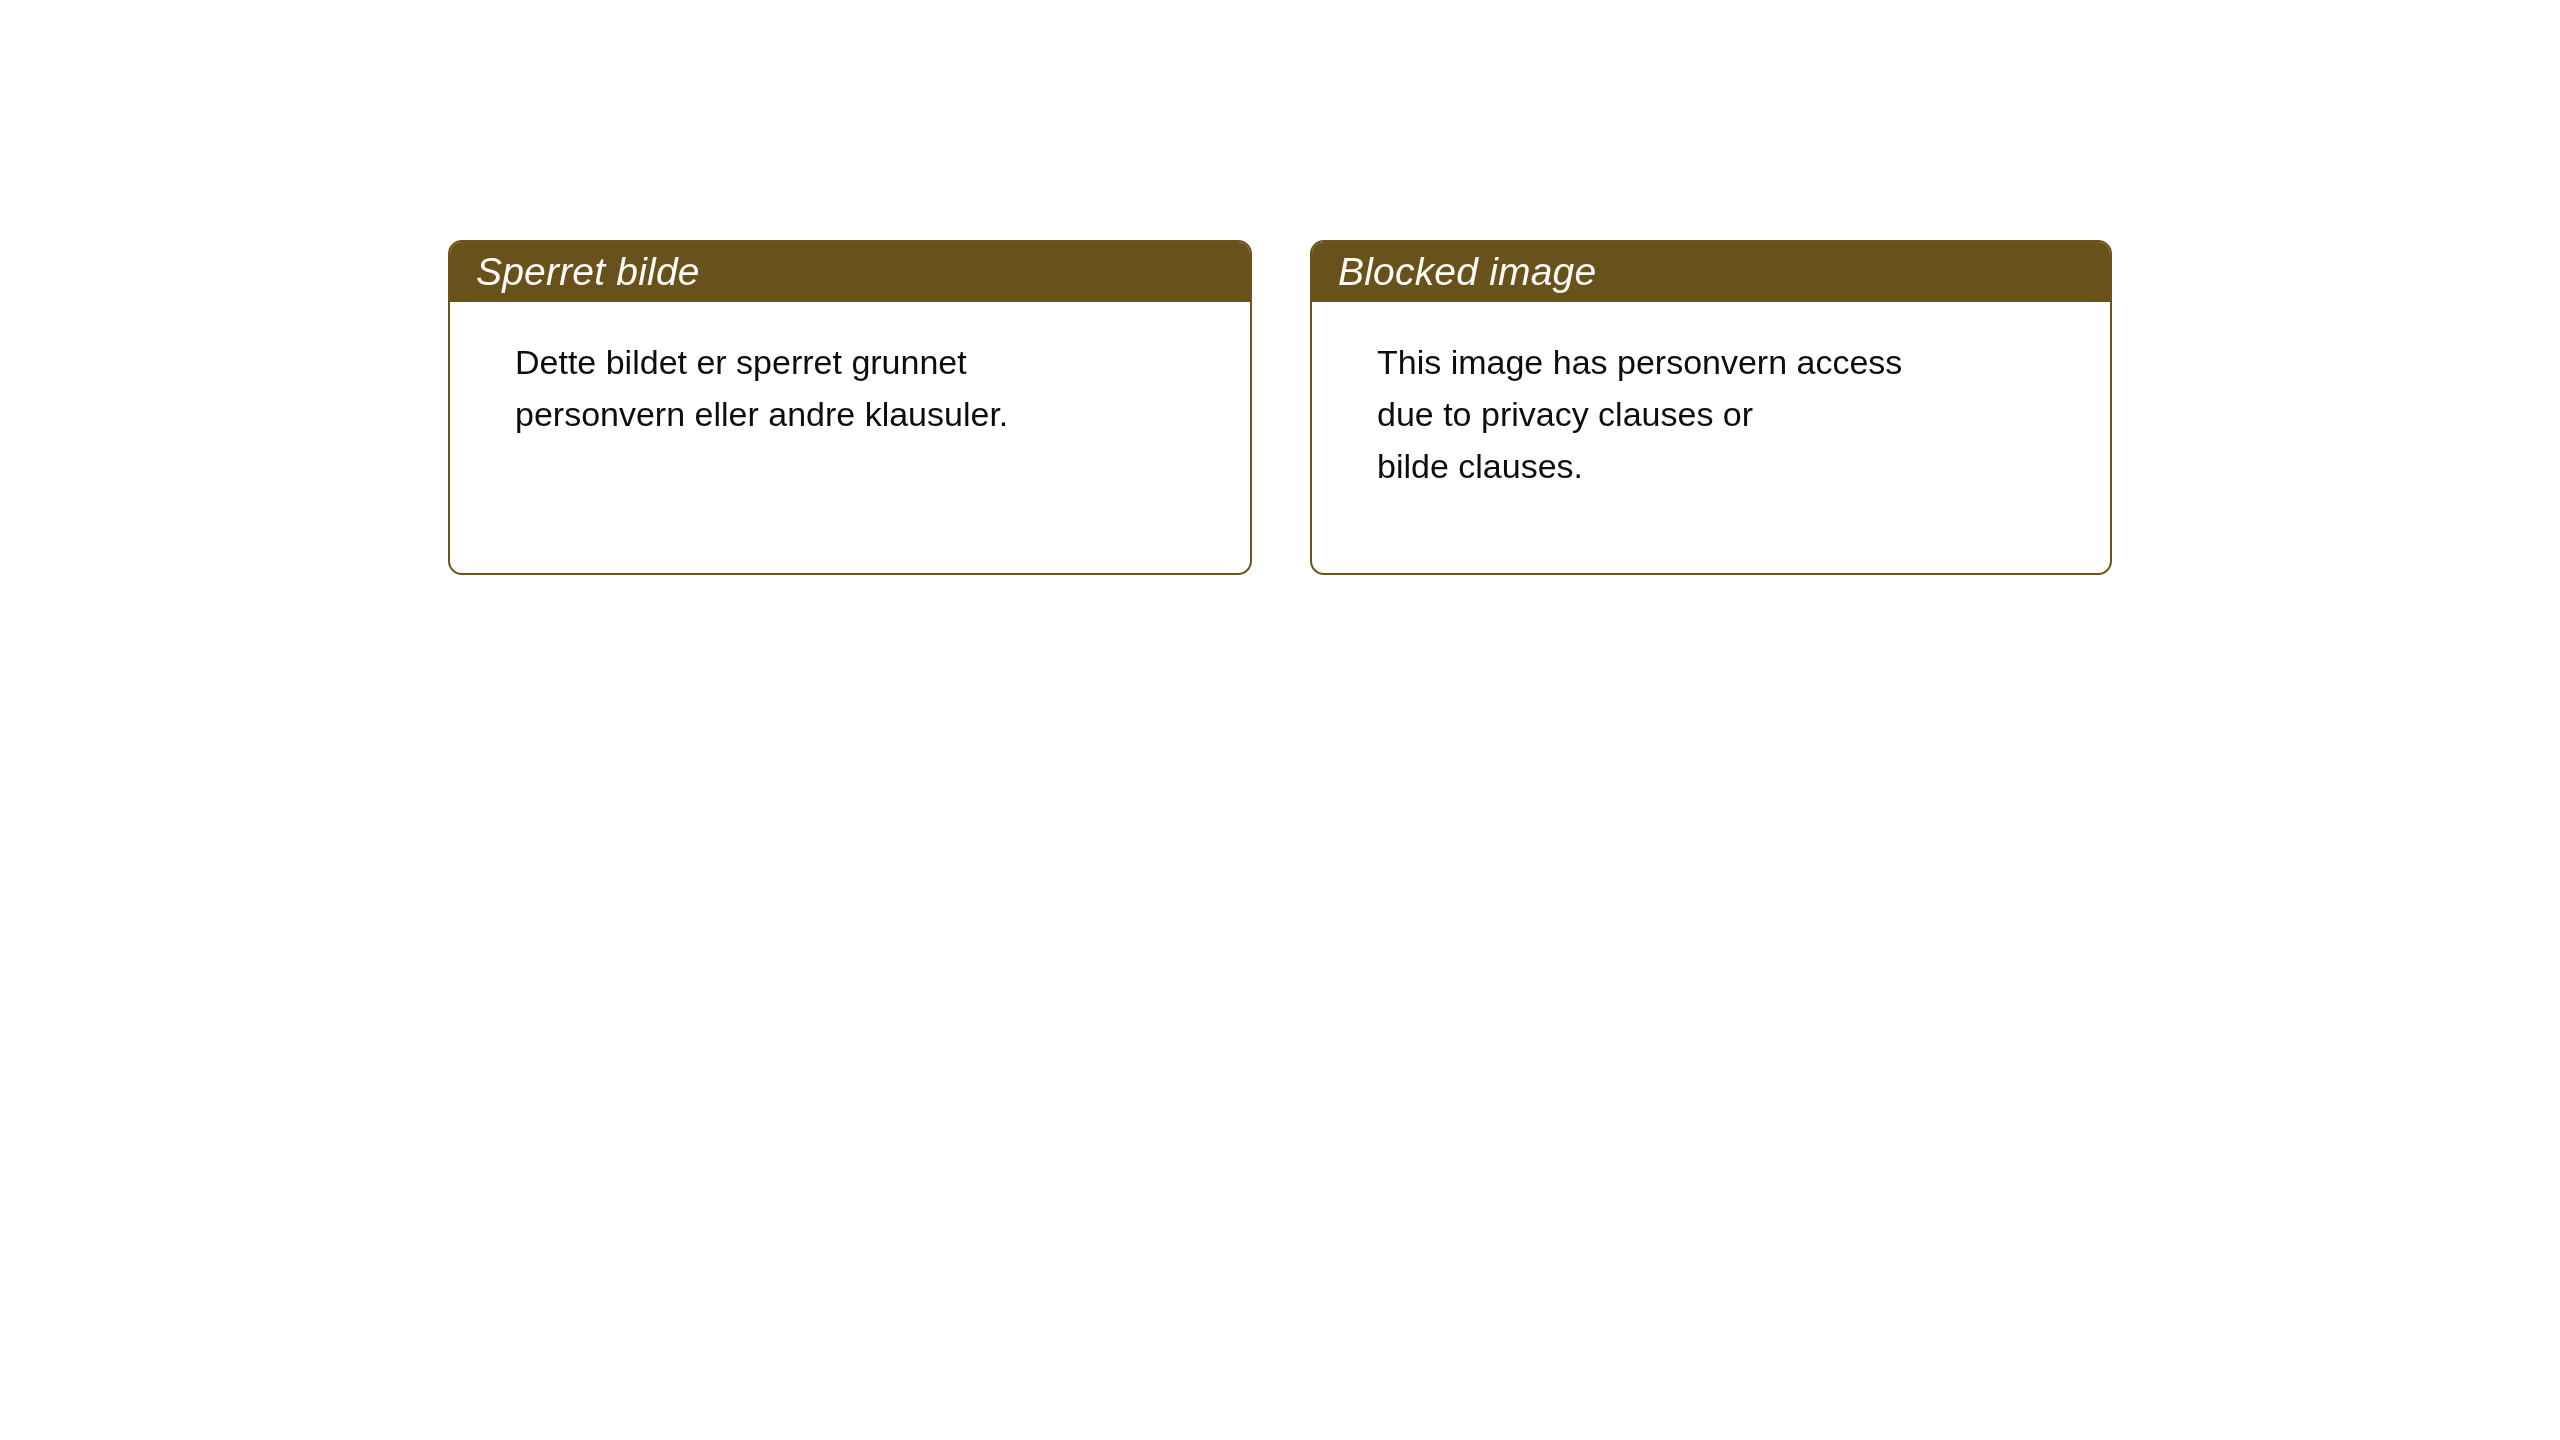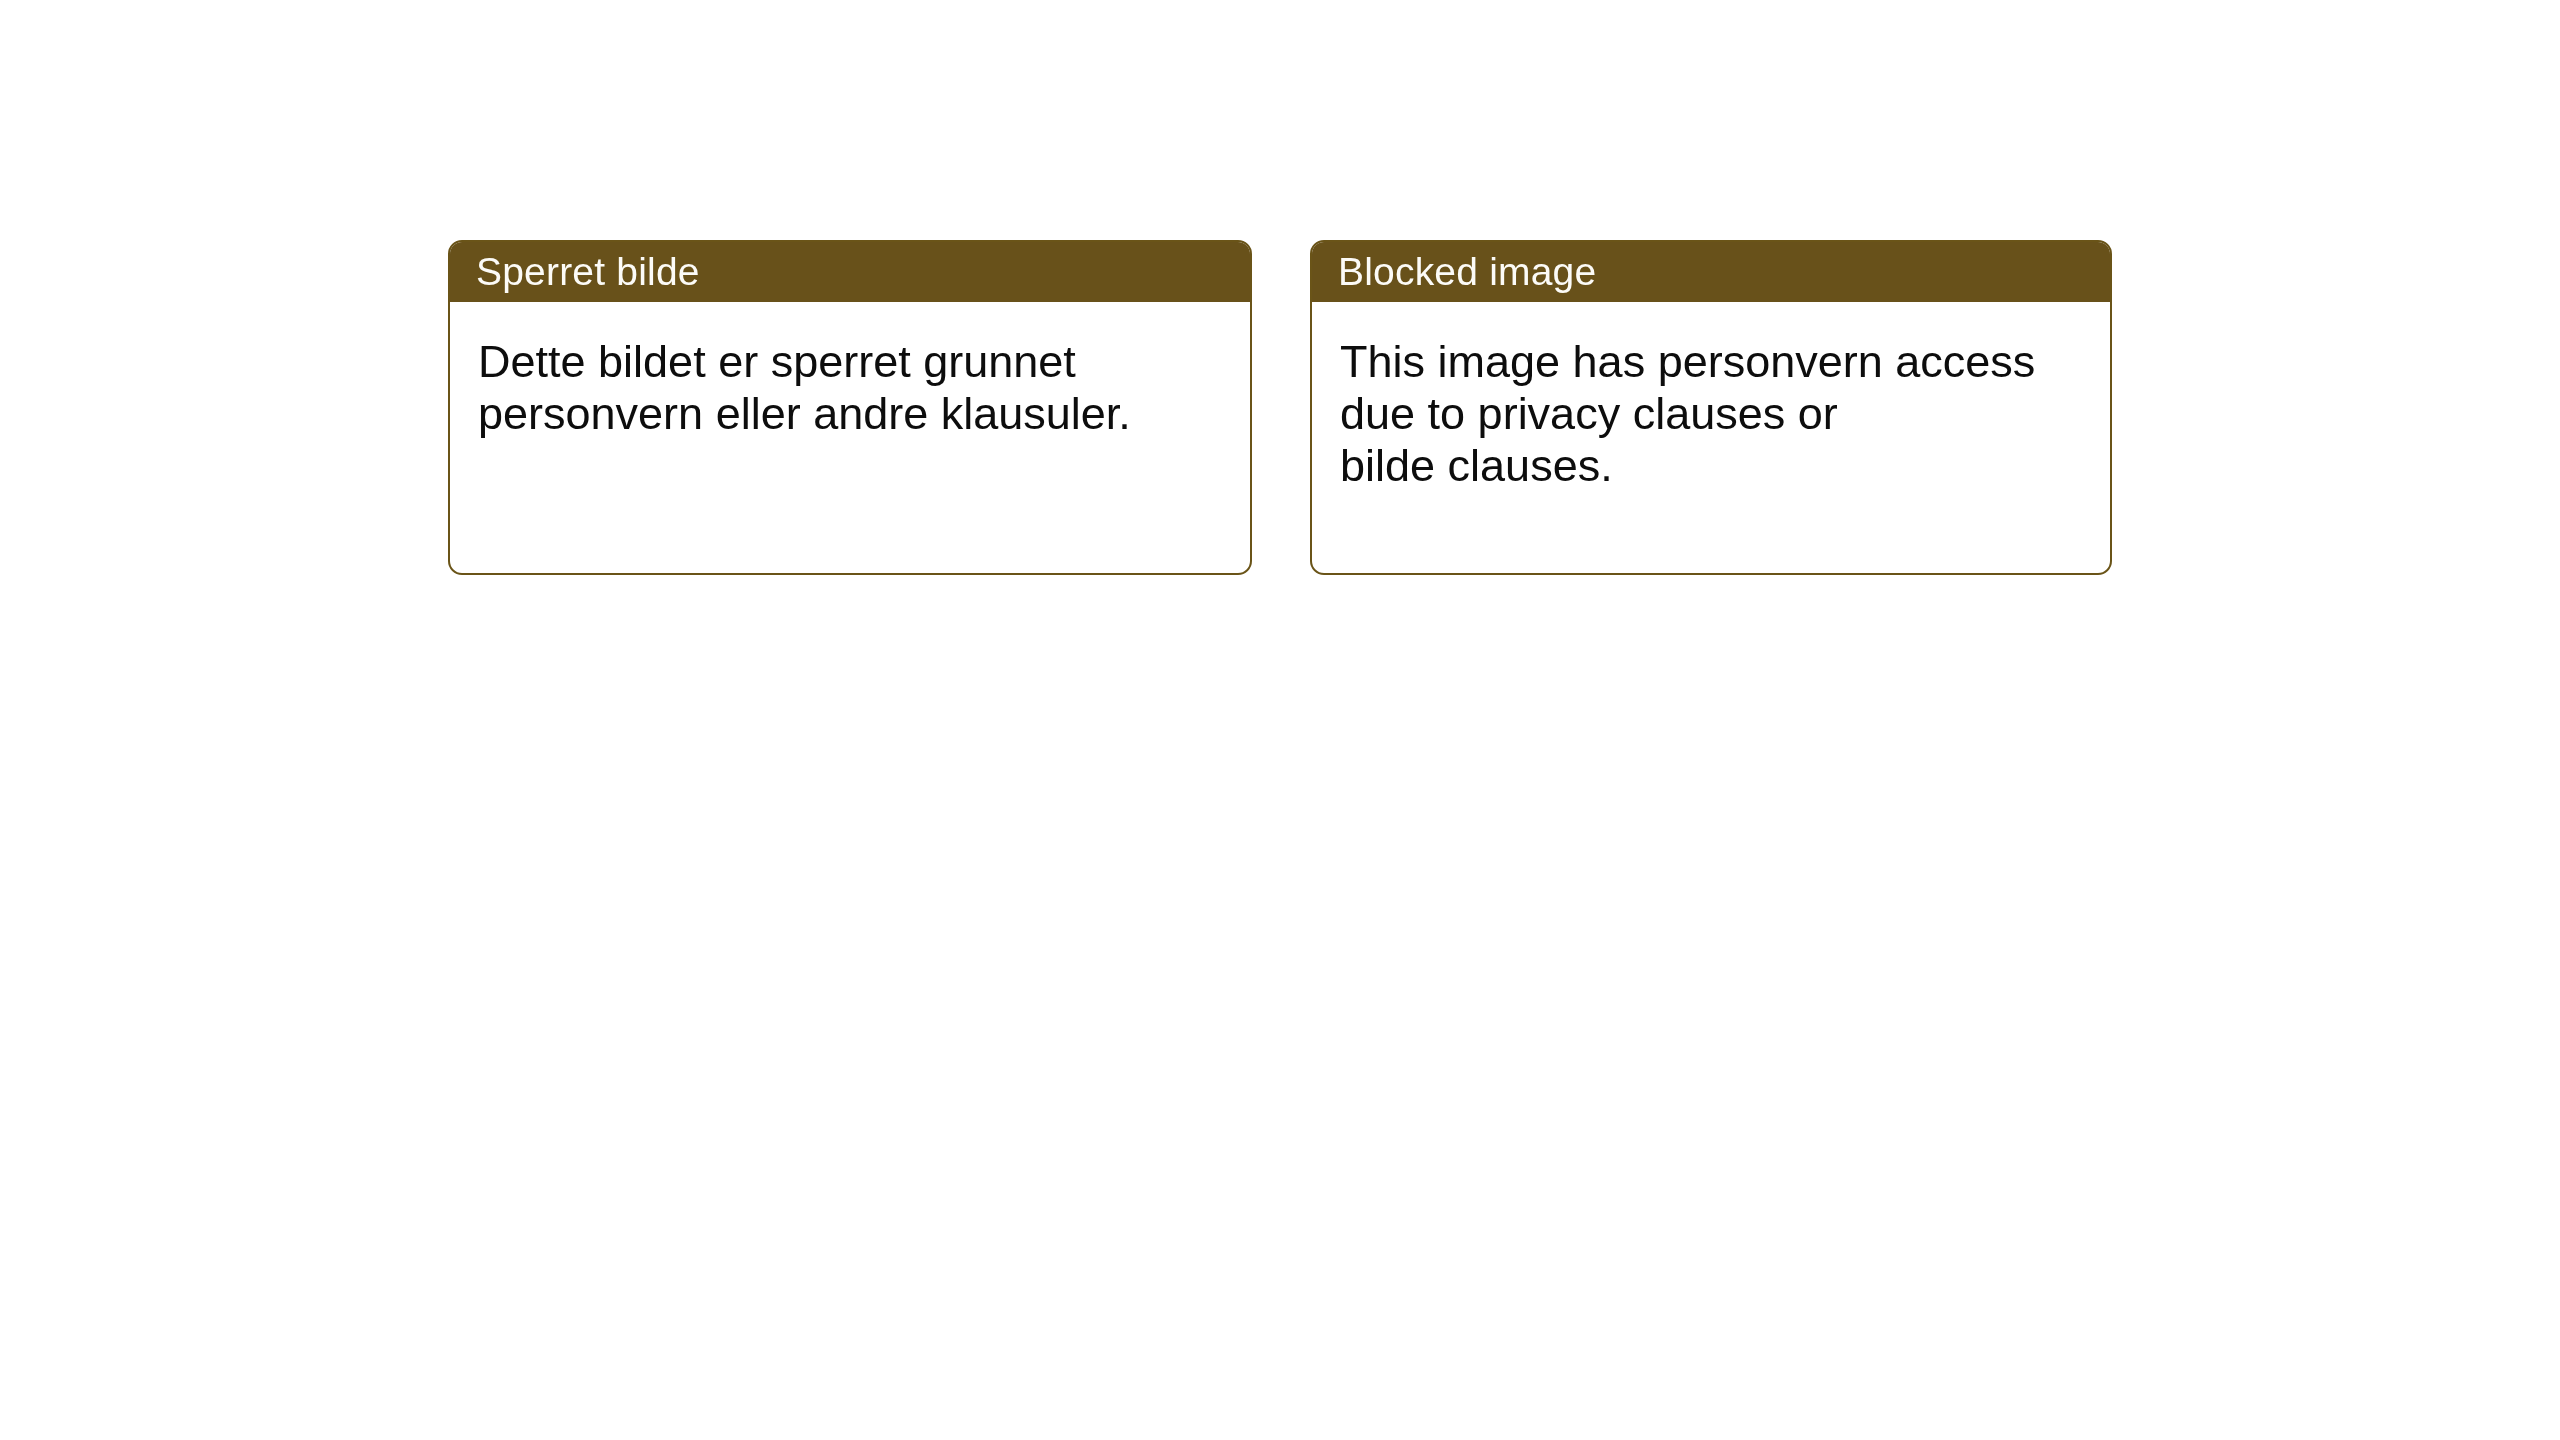--- a/index.html
+++ b/index.html
@@ -34,26 +34,28 @@
     border-radius: 13px 13px 0 0;
     display: flex;
     align-items: center;
     padding: 0 28px;
   }
   .card-title {
     color: var(--title-color, #fcfbf7);
     font-size: 39px;
     line-height: 1;
     letter-spacing: 0.2px;
+    font-style: italic;
   }
   .card-body {
     padding: 34px 28px 0 28px;
     color: var(--body-color, #0d0d0d);
-    font-size: 45px;
+    font-size: 34px;
     line-height: 52px;
+    margin-left: 37px;
   }
   .body-line { white-space: nowrap; }
 </style>
 </head>
 <body style="background: rgb(255, 255, 255);">
 
 <main>
 
   <section class="card card-left">
     <header class="card-header">

